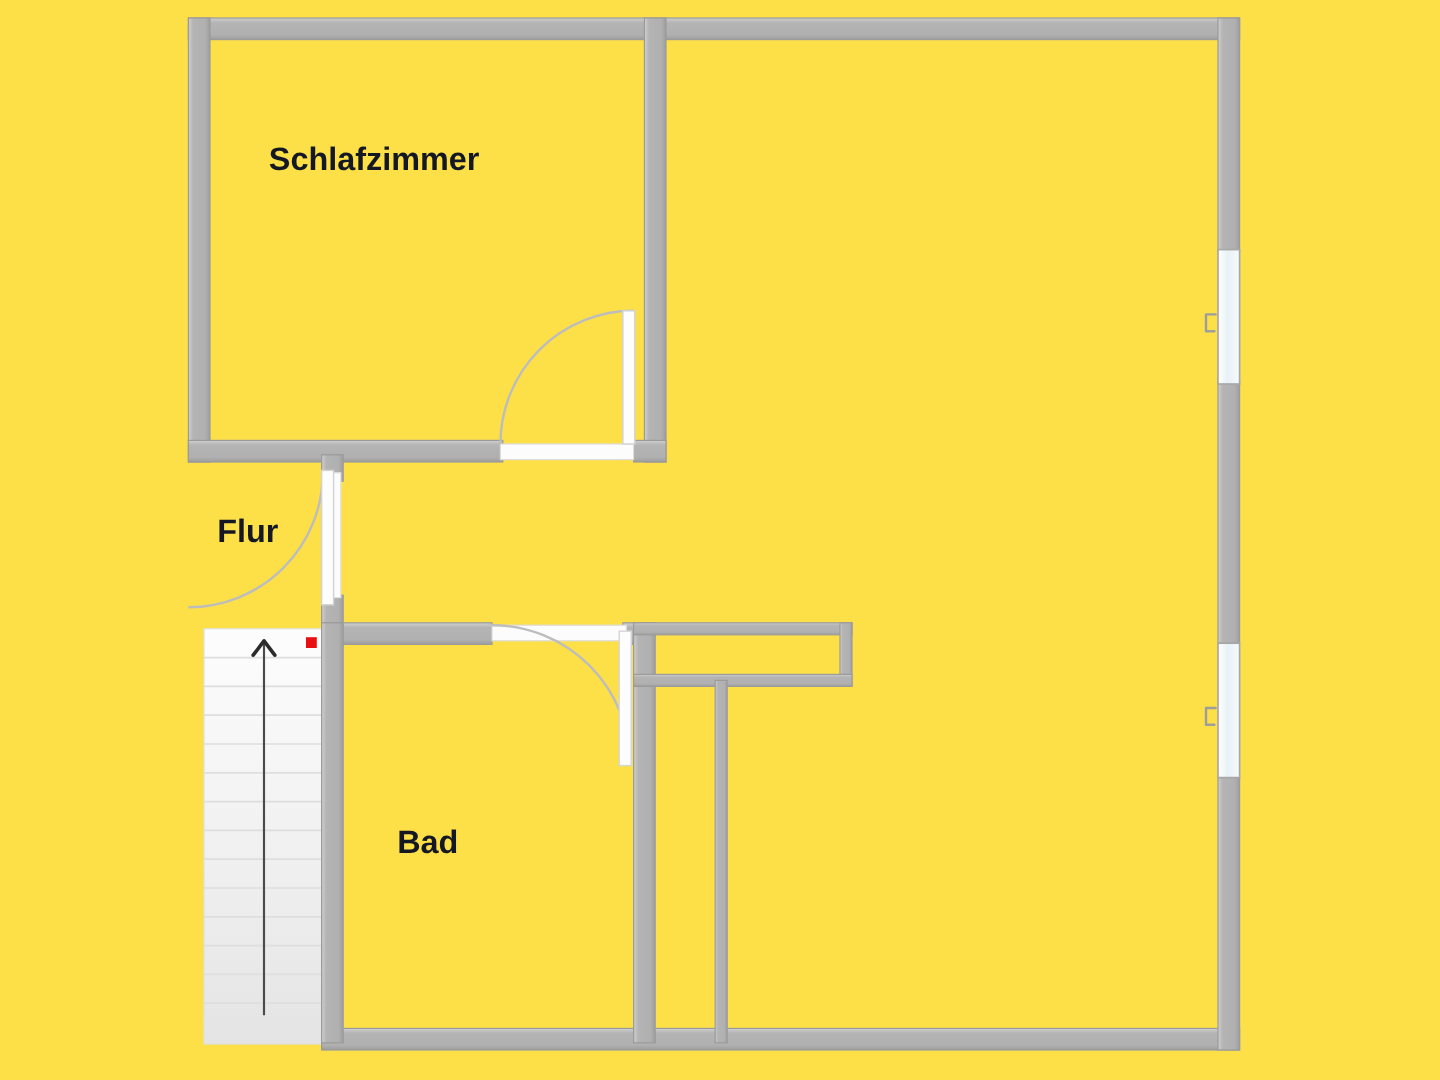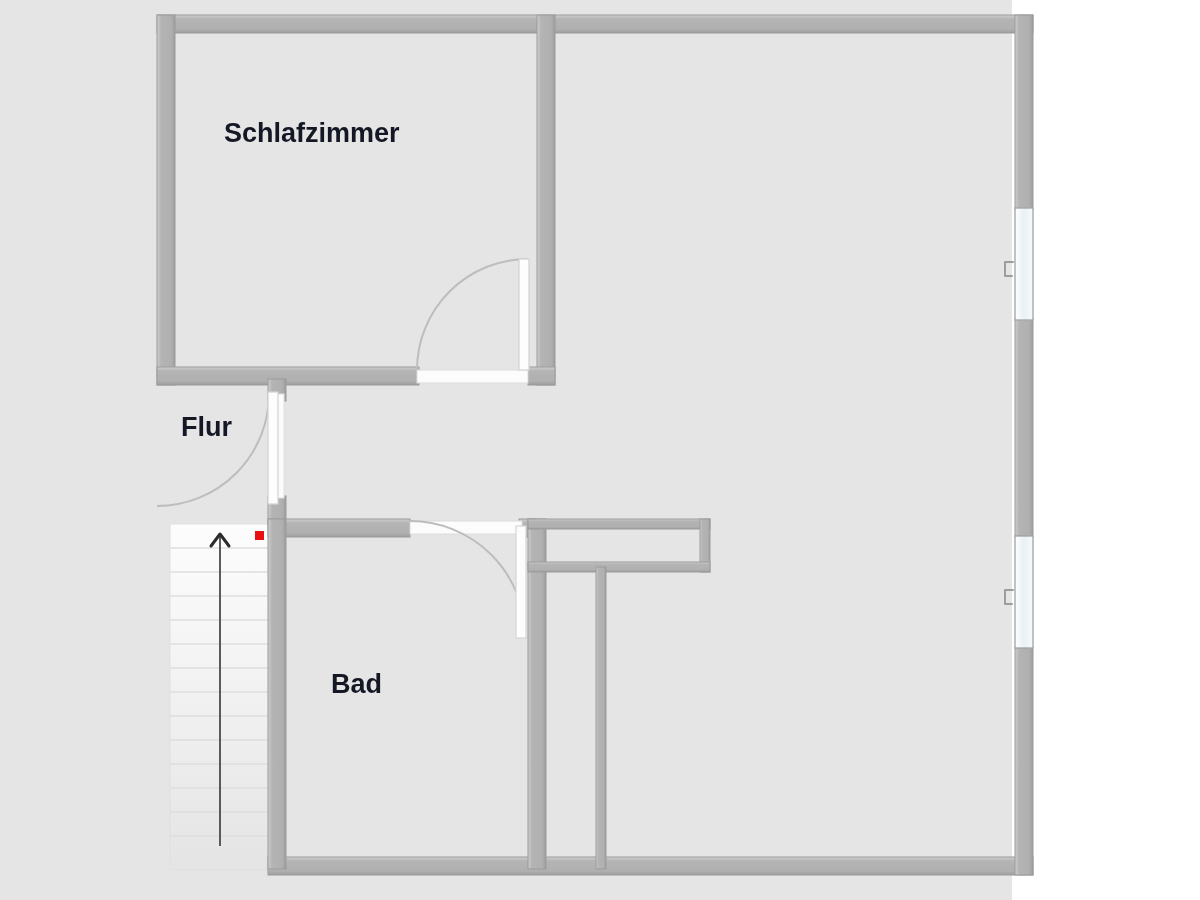--- a/index.html
+++ b/index.html
@@ -9,44 +9,44 @@
     background: #ffffff;
   }
   body {
     width: 1200px;
     height: 900px;
     font-family: "Liberation Sans", sans-serif;
     overflow: hidden;
   }
   #floorplan-root {
     position: relative;
-    width: 1012px;
+    width: 1200px;
     height: 900px;
-    background: #e5e5e5;
+    background: #fde047;
   }
   #plan-svg {
     position: absolute;
     left: 0;
     top: 0;
     width: 1200px;
     height: 900px;
     display: block;
   }
   .room-label {
     position: absolute;
     color: #141824;
     font-weight: bold;
     white-space: nowrap;
     font-family: "Liberation Sans", sans-serif;
     -webkit-font-smoothing: antialiased;
   }
   .label-schlafzimmer { left: 224px; top: 118px; font-size: 27px; }
   .label-wohnzimmer   { left: 716px; top: 208px; font-size: 27px; }
-  .label-flur         { left: 181px; top: 412px; font-size: 27px; }
-  .label-bad          { left: 331px; top: 669px; font-size: 27px; }
+  .label-flur         { left: 181px; top: 428px; font-size: 27px; }
+  .label-bad          { left: 331px; top: 687px; font-size: 27px; }
   .label-kueche       { left: 676px; top: 672px; font-size: 27px; }
 </style>
 </head>
 <body>
 
 <div id="floorplan-root">
 
   <svg id="plan-svg" viewBox="0 0 1200 900">
     <defs>
       <linearGradient id="treadGrad" x1="0" y1="0" x2="0" y2="1">

